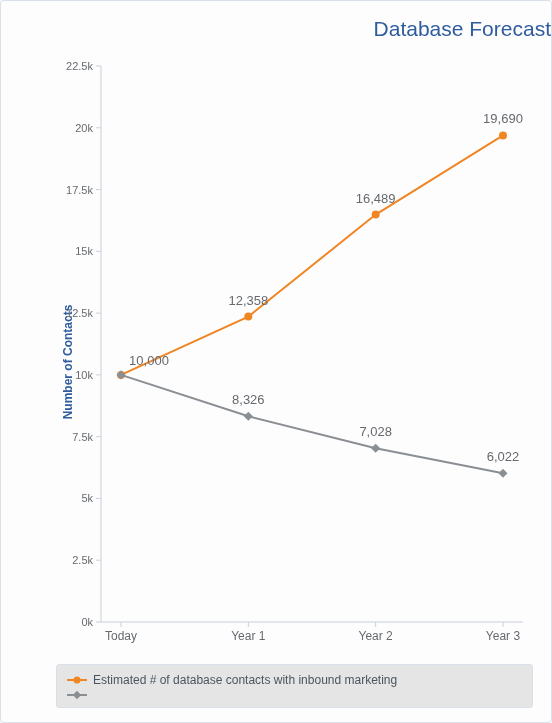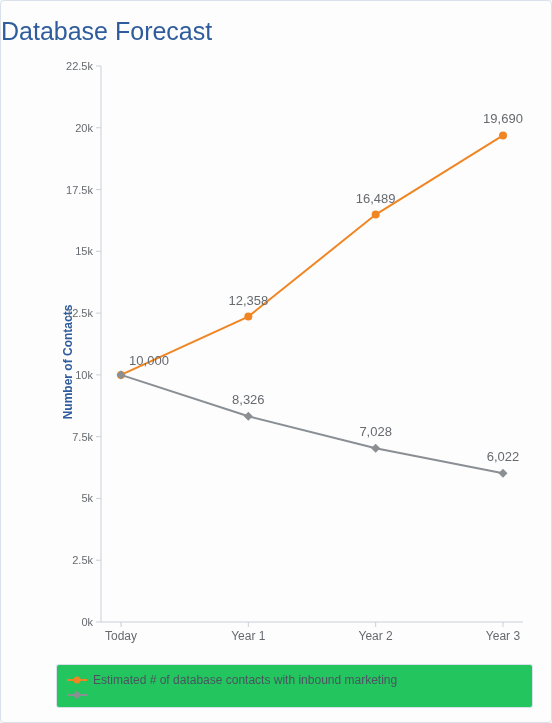--- a/index.html
+++ b/index.html
@@ -12,23 +12,23 @@
     box-sizing: border-box;
     width: 552px;
     height: 723px;
     background: #fdfdfe;
     border: 1px solid #d9e0ea;
     border-radius: 4px;
     position: relative;
     overflow: hidden;
   }
   .title {
-    text-align: left;
+    text-align: right;
     color: #2f5c9c;
-    font-size: 25px;
+    font-size: 21px;
     font-weight: 400;
     margin-top: 16px;
   }
   .ylabel {
     position: absolute;
     left: 10px;
     top: 50%;
     transform: translateY(-50%) rotate(-90deg);
     transform-origin: center;
     color: #2f5c9c;
@@ -66,21 +66,21 @@
     fill: none;
     stroke-width: 2;
   }
   .legend-box {
     position: absolute;
     left: 55px;
     right: 18px;
     bottom: 14px;
     border: 1px solid #d9e0ea;
     border-radius: 3px;
-    background: #22c55e;
+    background: #e5e5e5;
     padding: 6px 10px;
     font-size: 12px;
     color: #4a5560;
   }
   .legend-row {
     display: flex;
     align-items: center;
     line-height: 18px;
   }
   .legend-swatch {

